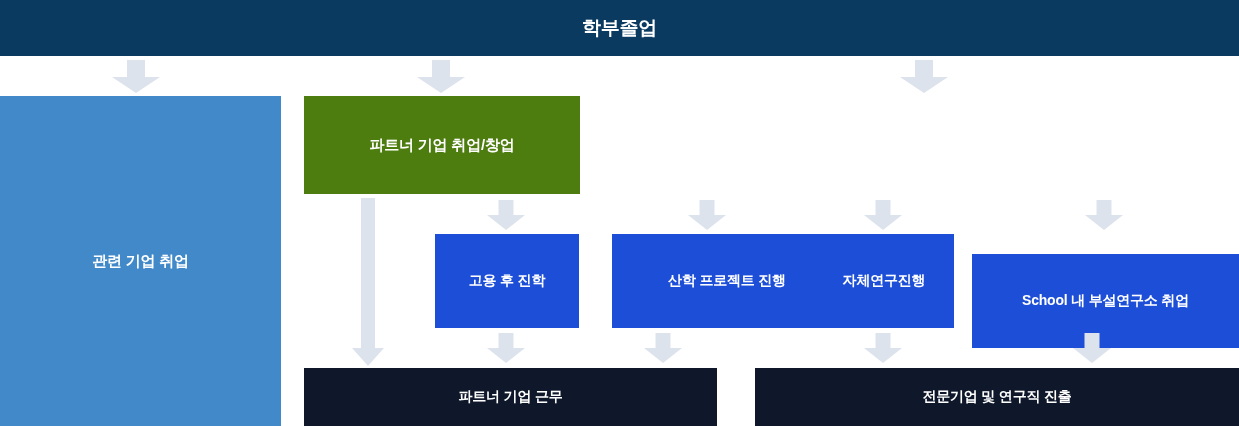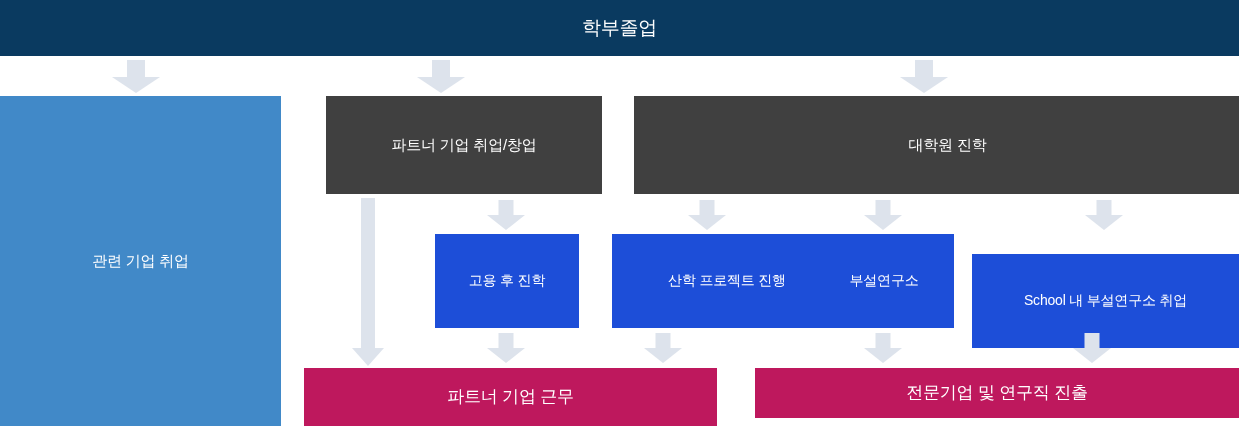--- a/index.html
+++ b/index.html
@@ -18,46 +18,45 @@
     background: #ffffff;
     overflow: hidden;
   }
   .node {
     position: absolute;
     display: flex;
     align-items: center;
     justify-content: center;
     text-align: left;
     color: #ffffff;
-    font-weight: normal;
+    font-weight: bold;
     line-height: 1.25;
     box-sizing: border-box;
     padding: 2px 6px;
     letter-spacing: -0.2px;
   }
   .n-header {
     background: #0a3a60;
     font-size: 19px;
   }
   .n-primary {
     background: #4189c8;
     font-size: 15px;
   }
   .n-branch {
-    background: #404040;
+    background: #4d7c0f;
     font-size: 15px;
-    margin-left: 22px;
   }
   .n-sub {
     background: #1d4ed8;
     font-size: 14px;
   }
   .n-outcome {
-    background: #be185d;
-    font-size: 17px;
+    background: #0f172a;
+    font-size: 14px;
   }
   
   .arrow {
     position: absolute;
     display: block;
   }
   .arrow .shaft {
     position: absolute;
     left: 50%;
     top: 0;
@@ -96,21 +95,20 @@
   </div>
   <div class="arrow" style="left:900px; top:60px; width:48px; height:33px;">
     <span class="shaft" style="width:18px; height:18px;"></span>
     <span class="head" style="border-left-width:24px; border-right-width:24px; border-top-width:16px;"></span>
   </div>
 
   <div class="node n-primary" style="left:0px; top:96px; width:281px; height:330px;">관련 기업 취업</div>
 
   <div class="node n-branch" style="left:304px; top:96px; width:276px; height:98px;">파트너 기업 취업/창업</div>
 
-  <div class="node n-branch" style="left:612px; top:96px; width:627px; height:98px;">대학원 진학</div>
 
   <div class="arrow" style="left:352px; top:198px; width:32px; height:168px;">
     <span class="shaft" style="width:14px; height:150px;"></span>
     <span class="head" style="border-left-width:16px; border-right-width:16px; border-top-width:18px;"></span>
   </div>
 
   <div class="arrow" style="left:487px; top:200px; width:38px; height:30px;">
     <span class="shaft" style="width:15px; height:15px;"></span>
     <span class="head" style="border-left-width:19px; border-right-width:19px; border-top-width:15px;"></span>
   </div>
@@ -124,21 +122,21 @@
   </div>
   <div class="arrow" style="left:1085px; top:200px; width:38px; height:30px;">
     <span class="shaft" style="width:15px; height:15px;"></span>
     <span class="head" style="border-left-width:19px; border-right-width:19px; border-top-width:15px;"></span>
   </div>
 
   <div class="node n-sub" style="left:435px; top:234px; width:144px; height:94px;">고용 후 진학</div>
 
   <div class="node n-sub" style="left:612px; top:234px; width:230px; height:94px;">산학 프로젝트 진행</div>
 
-  <div class="node n-sub" style="left:814px; top:234px; width:140px; height:94px;">부설연구소</div>
+  <div class="node n-sub" style="left:814px; top:234px; width:140px; height:94px;">자체연구진행</div>
 
   <div class="node n-sub" style="left:972px; top:234px; width:267px; height:94px;margin-top:20px;">School 내 부설연구소 취업</div>
 
   <div class="arrow" style="left:487px; top:333px; width:38px; height:30px;">
     <span class="shaft" style="width:15px; height:15px;"></span>
     <span class="head" style="border-left-width:19px; border-right-width:19px; border-top-width:15px;"></span>
   </div>
   <div class="arrow" style="left:644px; top:333px; width:38px; height:30px;">
     <span class="shaft" style="width:15px; height:15px;"></span>
     <span class="head" style="border-left-width:19px; border-right-width:19px; border-top-width:15px;"></span>
@@ -147,15 +145,15 @@
     <span class="shaft" style="width:15px; height:15px;"></span>
     <span class="head" style="border-left-width:19px; border-right-width:19px; border-top-width:15px;"></span>
   </div>
   <div class="arrow" style="left:1073px; top:333px; width:38px; height:30px;">
     <span class="shaft" style="width:15px; height:15px;"></span>
     <span class="head" style="border-left-width:19px; border-right-width:19px; border-top-width:15px;"></span>
   </div>
 
   <div class="node n-outcome" style="left:304px; top:368px; width:413px; height:58px;">파트너 기업 근무</div>
 
-  <div class="node n-outcome" style="left:755px; top:368px; width:484px; height:50px;">전문기업 및 연구직 진출</div>
+  <div class="node n-outcome" style="left:755px; top:368px; width:484px; height:58px;">전문기업 및 연구직 진출</div>
 
 </div>
 
 </body></html>

